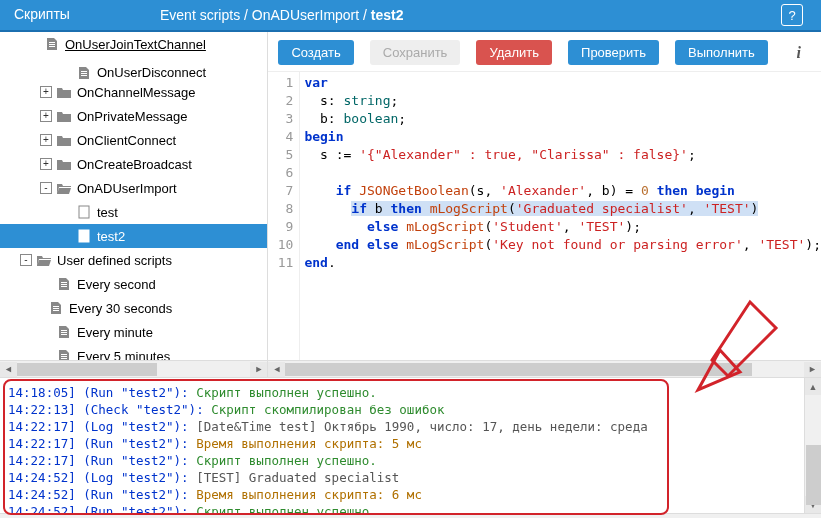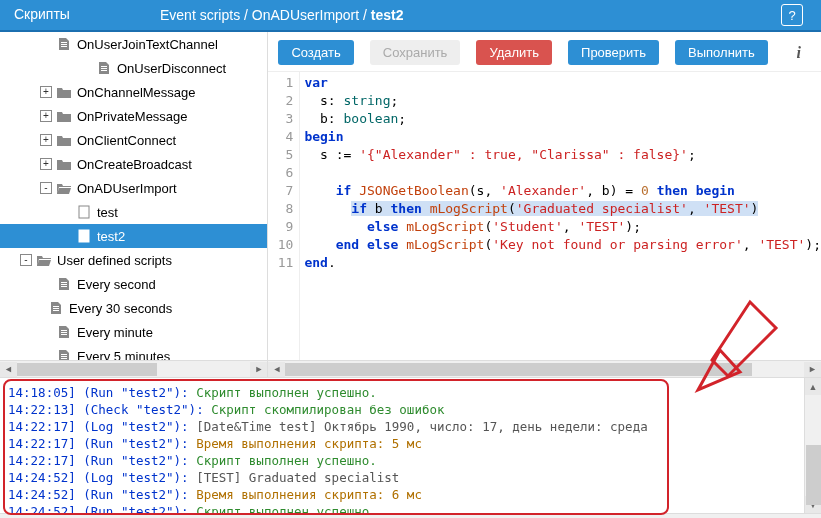--- a/index.html
+++ b/index.html
@@ -83,29 +83,29 @@
     <span class="bc-plain">&nbsp;/&nbsp;</span>
     <span class="bc-bold">test2</span>
     <div class="help-btn">?</div>
   </div>
 </div>
 
 <div class="main">
 
   <div class="tree-pane">
     <div class="tree-body" id="tree-body">
-        <div class="tree-row" style="padding-left: 40px;">
+        <div class="tree-row" style="padding-left: 28px; text-decoration: underline;">
           <span class="tree-tgl blank"></span>
           <svg class="tree-icon" viewBox="0 0 16 14">
             <path fill="#888" d="M3 1h7l3 3v9H3z"></path>
             <path fill="#fff" d="M5 5h6v1H5zM5 7h6v1H5zM5 9h6v1H5z"></path>
           </svg>
           <span>OnUserJoinTextChannel</span>
         </div>
-        <div class="tree-row" style="padding-left: 80px;">
+        <div class="tree-row" style="padding-left: 60px; align-items: flex-end;">
           <span class="tree-tgl blank"></span>
           <svg class="tree-icon" viewBox="0 0 16 14">
             <path fill="#888" d="M3 1h7l3 3v9H3z"></path>
             <path fill="#fff" d="M5 5h6v1H5zM5 7h6v1H5zM5 9h6v1H5z"></path>
           </svg>
           <span>OnUserDisconnect</span>
         </div>
         <div class="tree-row" style="padding-left: 40px;">
           <span class="tree-tgl">+</span>
           <svg class="tree-icon" viewBox="0 0 16 14">

